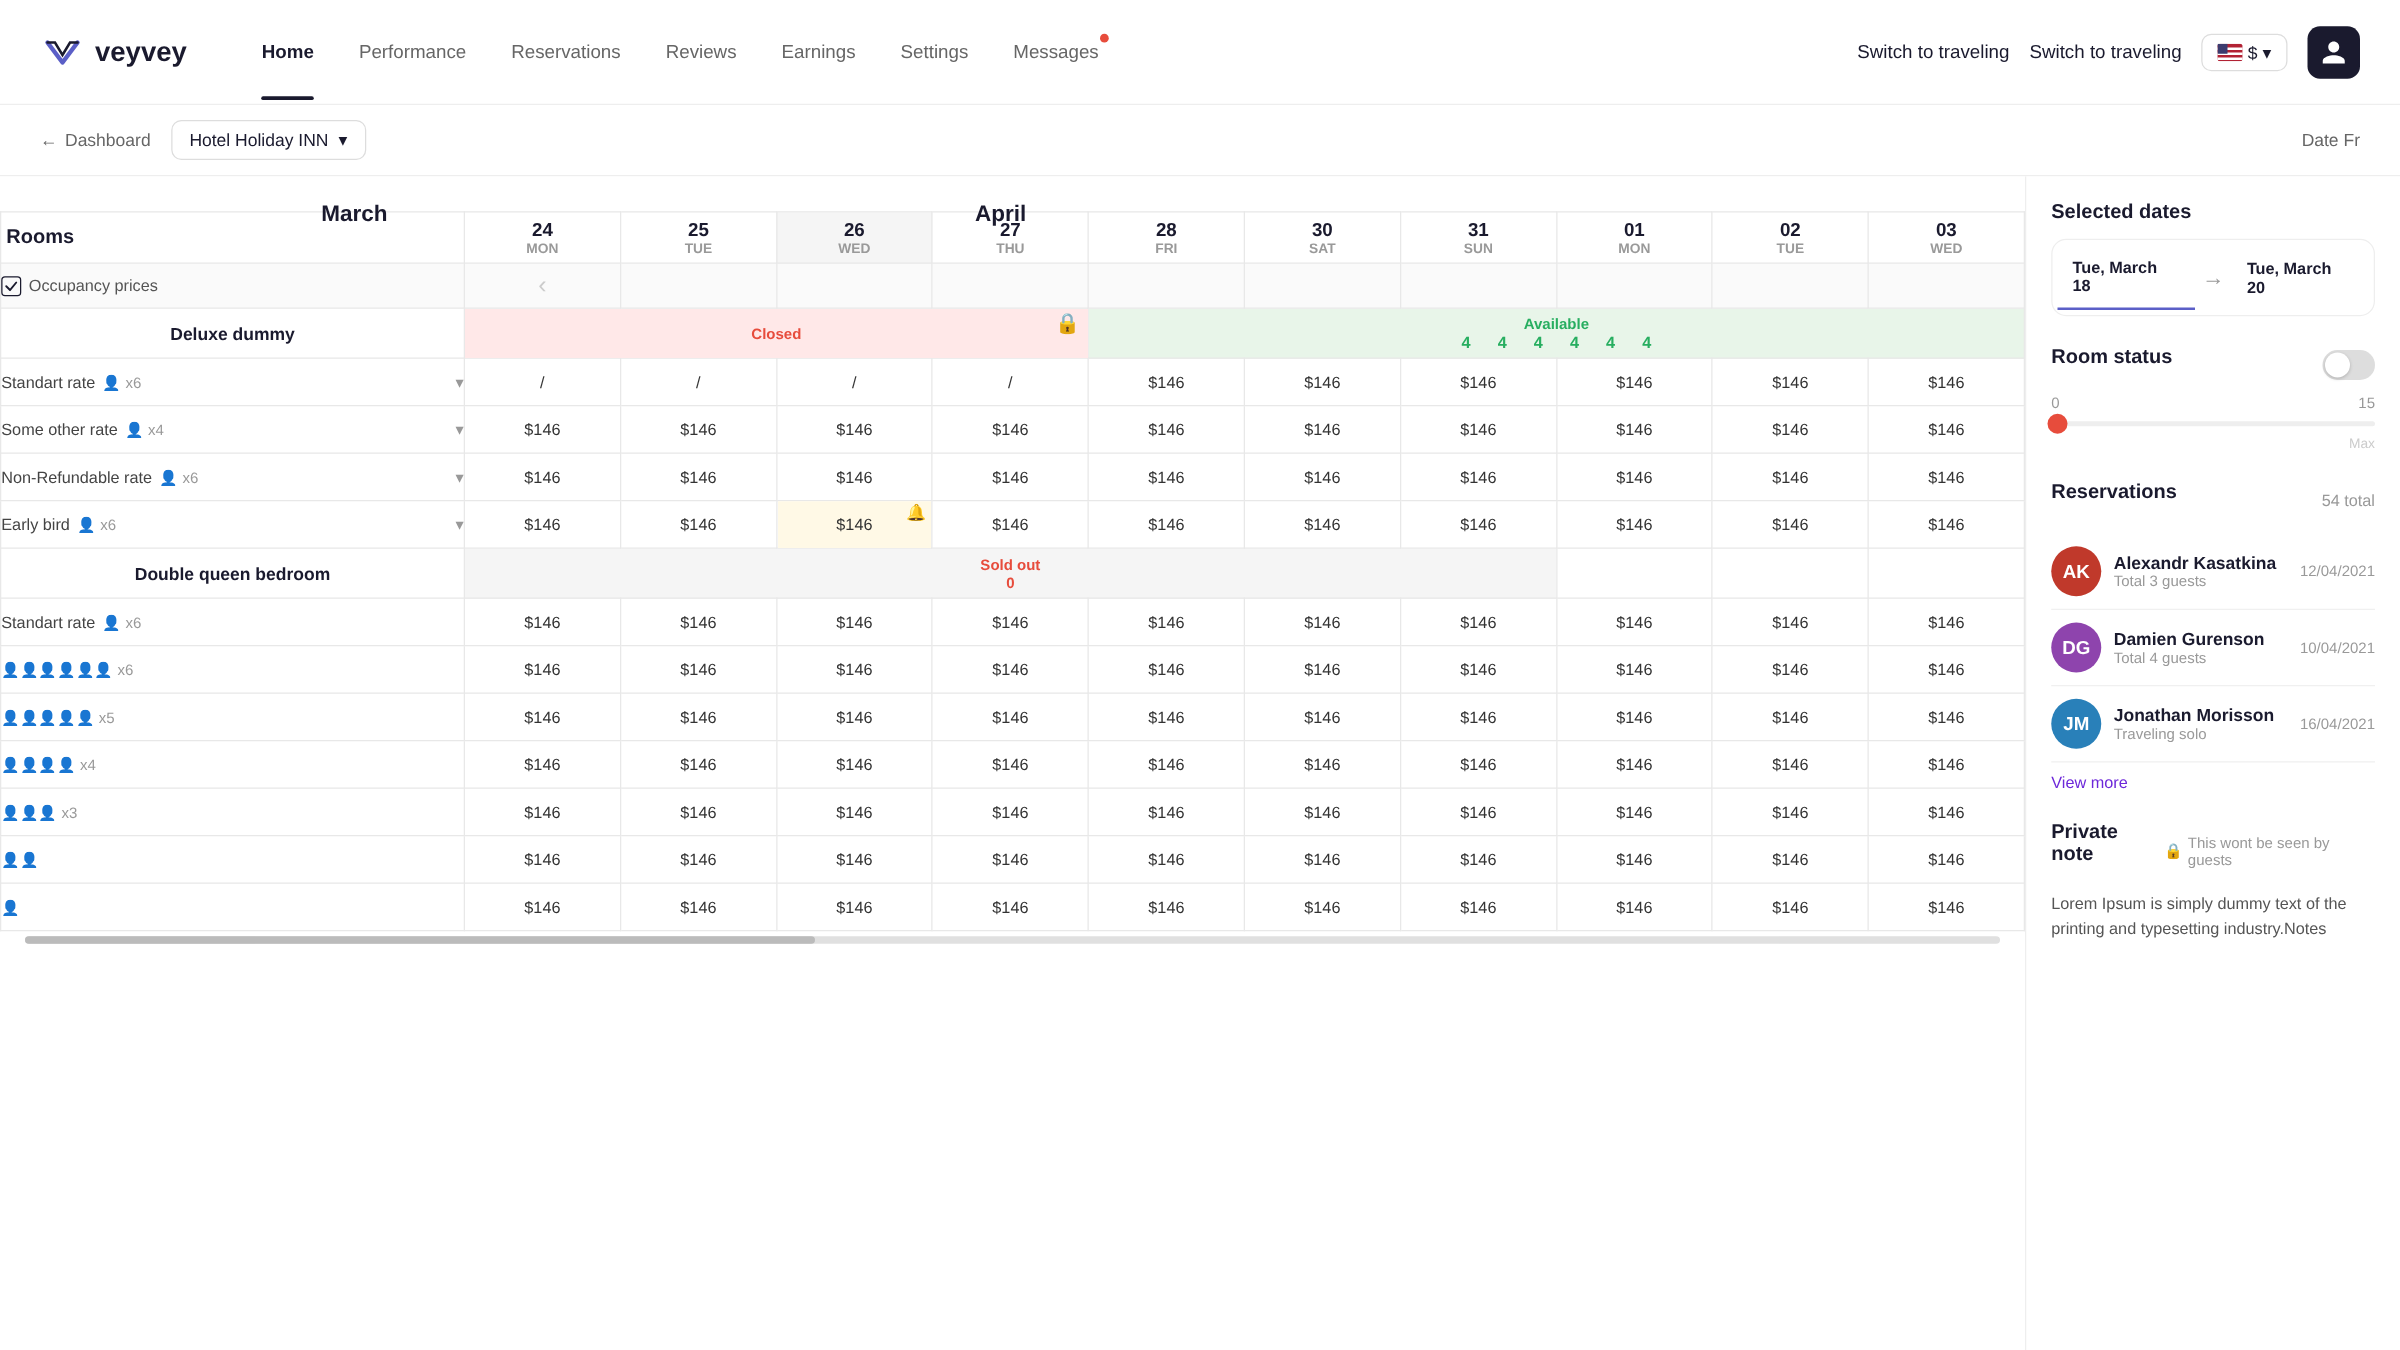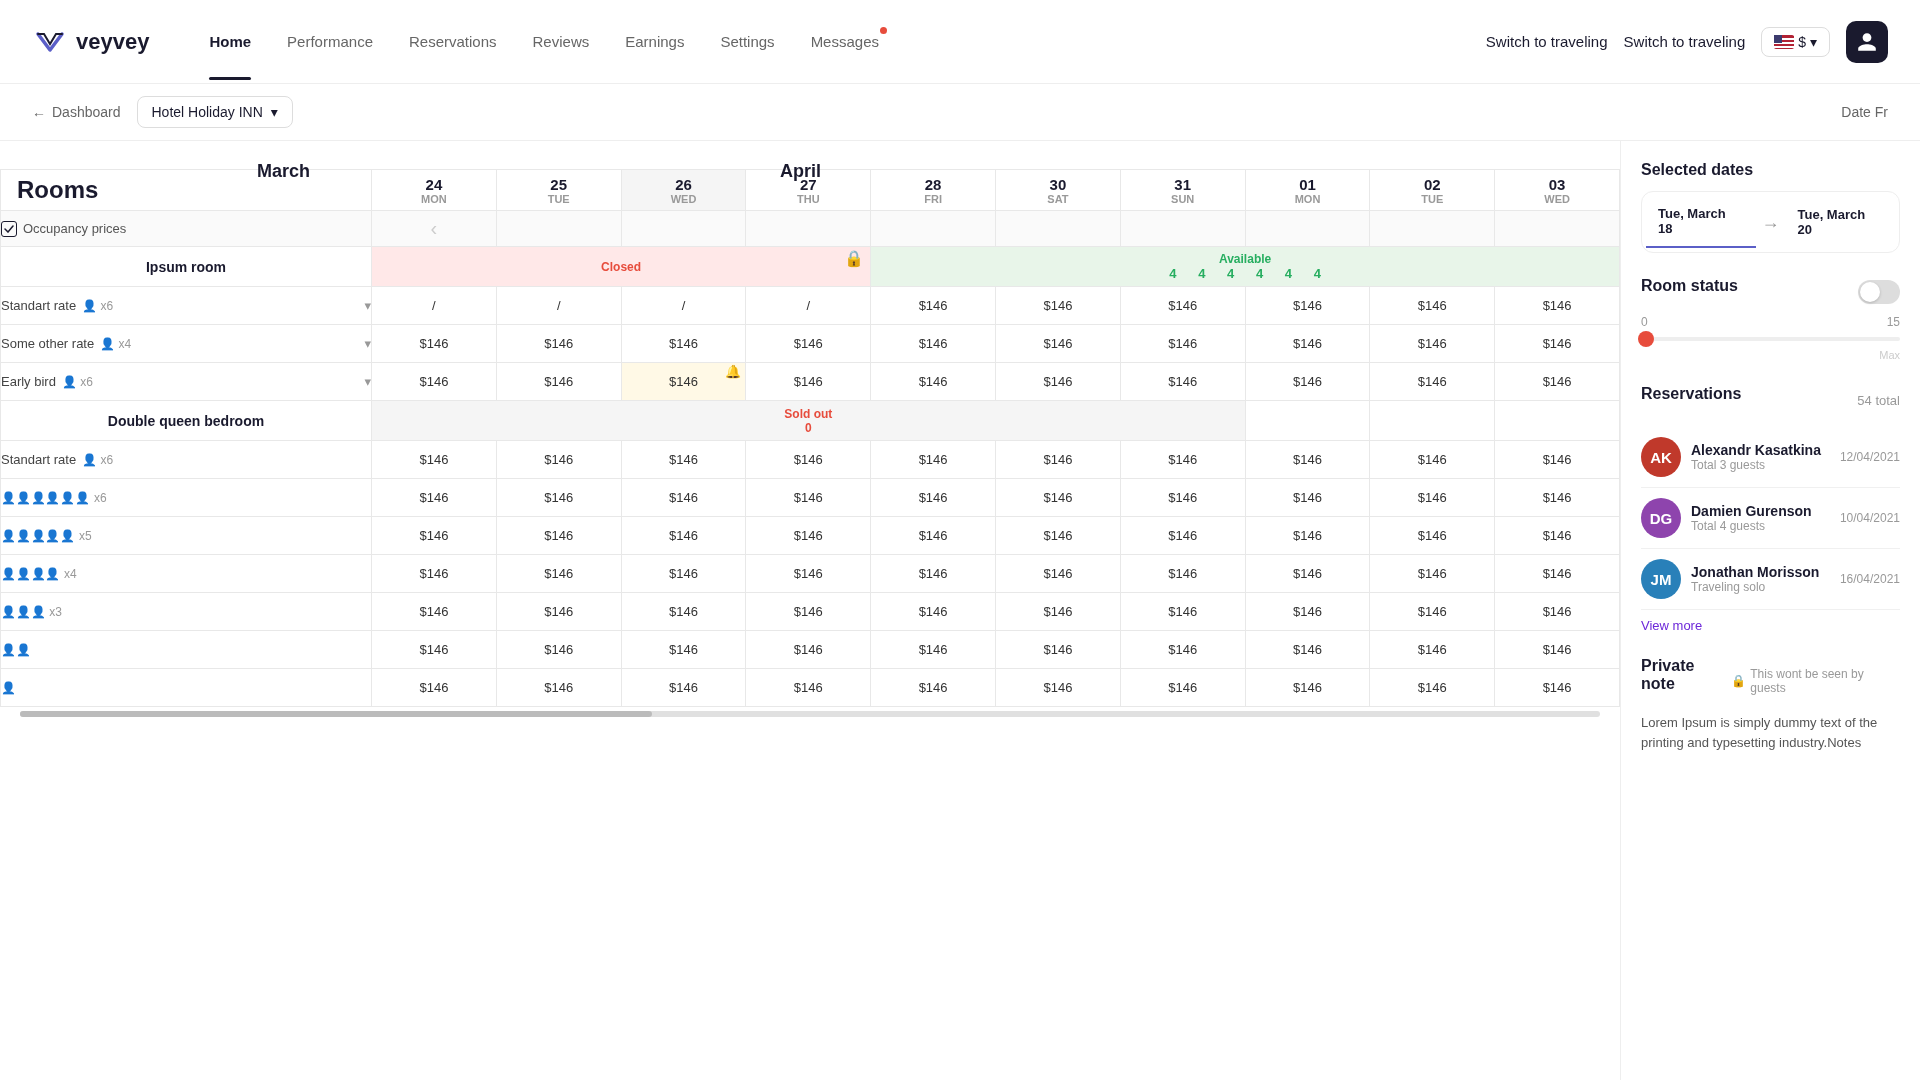--- a/index.html
+++ b/index.html
@@ -35,21 +35,21 @@
 
     
     .rooms-table { width: 100%; border-collapse: collapse; min-width: 1060px; }
     .rooms-table th, .rooms-table td { border: 1px solid #e8e8e8; text-align: center; padding: 0; height: 40px; min-width: 74px; }
     .col-room { width: 220px; min-width: 220px; text-align: left; padding-left: 16px; background: #fff; }
     .col-date { font-size: 12px; }
     .day-num { font-size: 15px; font-weight: 600; display: block; }
     .day-name { font-size: 11px; color: #999; display: block; }
 
     
-    .rooms-header { display: flex; align-items: center; gap: 8px; padding: 0 16px; height: 40px; font-size: 24px; font-weight: 700; }
+    .rooms-header { display: flex; align-items: center; gap: 8px; padding: 0 4px; height: 40px; font-size: 16px; font-weight: 700; }
     .occupancy-row td { height: 36px; background: #fafafa; }
     .occupancy-label { display: flex; align-items: center; gap: 6px; font-size: 13px; color: #555; }
     .checkbox-icon { width: 16px; height: 16px; border: 1.5px solid #1a1a2e; border-radius: 3px; display: flex; align-items: center; justify-content: center; }
     .room-type-cell { font-size: 14px; font-weight: 700; padding-left: 16px; }
 
     .closed-cell { background: #ffe8e8; color: #e74c3c; font-size: 12px; font-weight: 600; }
     .available-cell { background: #e8f5e9; color: #27ae60; font-size: 12px; font-weight: 600; }
     .sold-out-cell { background: #f5f5f5; color: #e74c3c; font-size: 12px; font-weight: 600; }
     .avail-num { font-size: 13px; display: block; }
 
@@ -268,21 +268,21 @@
             <td></td>
             <td></td>
           <td></td>
             <td></td>
             <td></td>
         </tr>
       </thead>
       <tbody>
 
         <tr>
-          <td class="col-room room-type-cell">Ipsum room</td>
+          <td class="col-room room-type-cell">Deluxe dummy</td>
 
           <td class="closed-cell" colspan="4" style="position:relative;">
             <span>Closed</span>
             <span style="position:absolute;top:2px;right:6px;font-size:16px;">🔒</span>
           </td>
 
           <td class="available-cell" colspan="6">
             <span>Available</span>
             <span class="avail-num">4&nbsp;&nbsp;&nbsp;&nbsp;&nbsp;&nbsp;4&nbsp;&nbsp;&nbsp;&nbsp;&nbsp;&nbsp;4&nbsp;&nbsp;&nbsp;&nbsp;&nbsp;&nbsp;4&nbsp;&nbsp;&nbsp;&nbsp;&nbsp;&nbsp;4&nbsp;&nbsp;&nbsp;&nbsp;&nbsp;&nbsp;4</span>
           </td>
@@ -322,20 +322,39 @@
           <td class="price-cell">$146</td>
           <td class="price-cell">$146</td>
           <td class="price-cell">$146</td>
           <td class="price-cell">$146</td>
           <td class="price-cell">$146</td>
           <td class="price-cell">$146</td>
           <td class="price-cell">$146</td>
           <td class="price-cell">$146</td>
         </tr>
 
+        <tr class="rate-row">
+          <td class="col-room">
+            <div class="rate-label">
+              <span>Non-Refundable rate</span>
+              <span style="font-size:12px;color:#999;">👤 x6</span>
+              <span class="rate-expand">▾</span>
+            </div>
+          </td>
+          <td class="price-cell">$146</td>
+          <td class="price-cell">$146</td>
+          <td class="price-cell">$146</td>
+          <td class="price-cell">$146</td>
+          <td class="price-cell">$146</td>
+          <td class="price-cell">$146</td>
+          <td class="price-cell">$146</td>
+          <td class="price-cell">$146</td>
+          <td class="price-cell">$146</td>
+          <td class="price-cell">$146</td>
+        </tr>
 
         <tr class="rate-row">
           <td class="col-room">
             <div class="rate-label">
               <span>Early bird</span>
               <span style="font-size:12px;color:#999;">👤 x6</span>
               <span class="rate-expand">▾</span>
             </div>
           </td>
           <td class="price-cell">$146</td>

